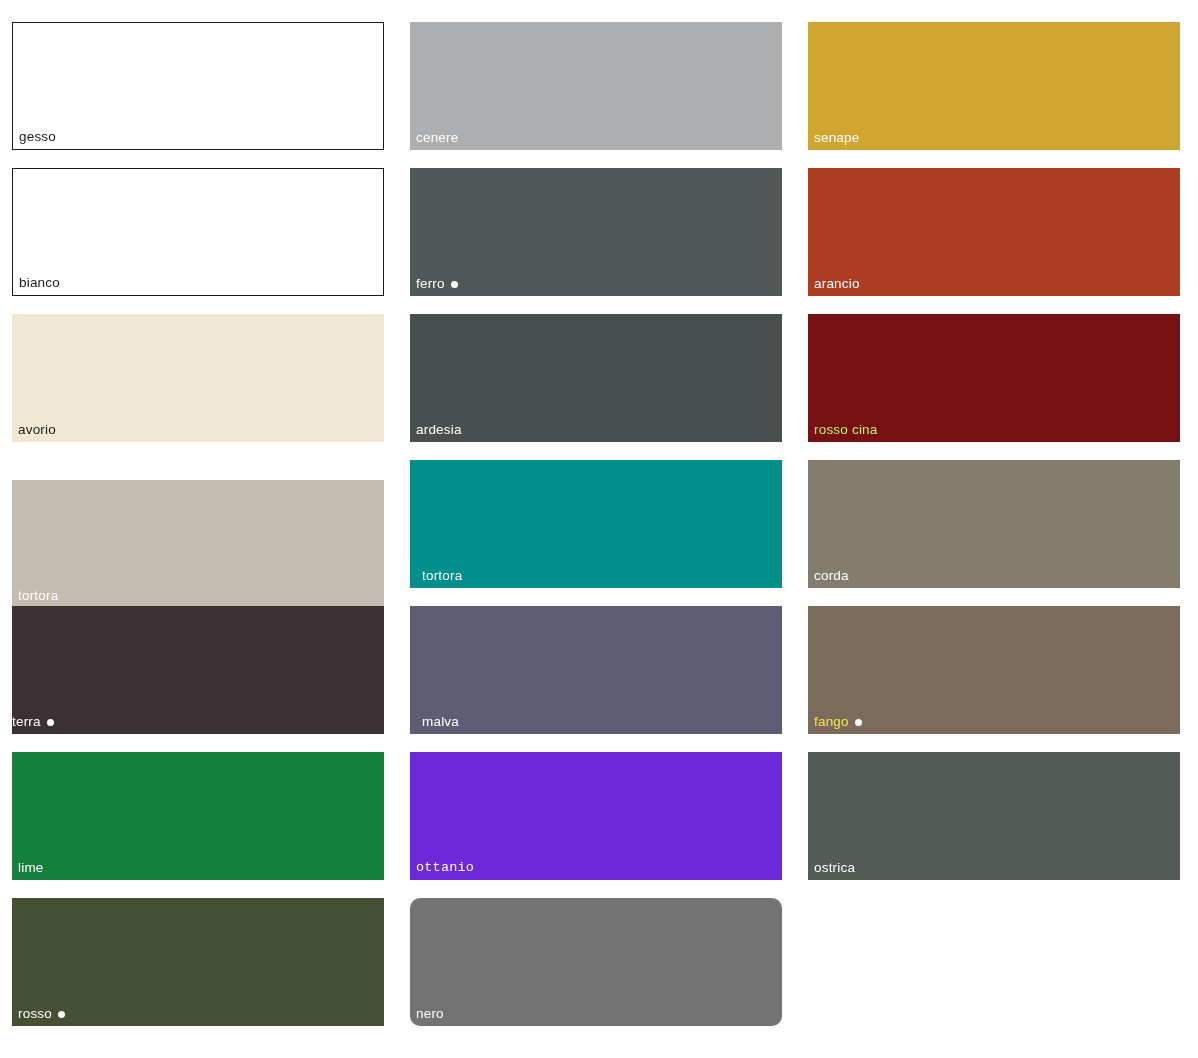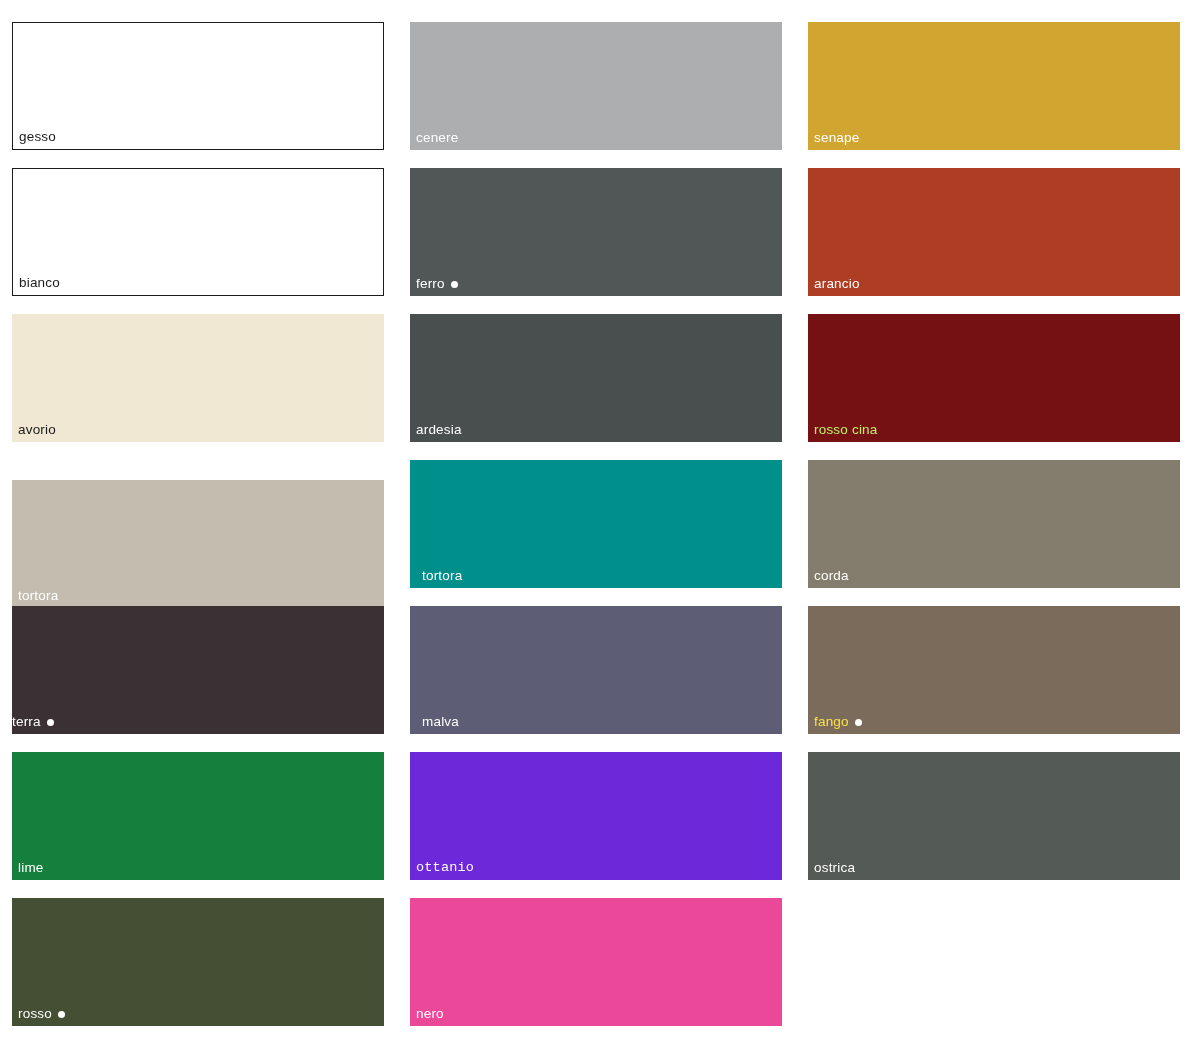--- a/index.html
+++ b/index.html
@@ -169,18 +169,18 @@
       <div class="swatch-label indent-1" style="color: rgb(255, 255, 255);">
         <span class="label-text">ostrica</span>
       </div>
     </div>
     <div class="swatch" style="background: rgb(68, 79, 52);">
       <div class="swatch-label indent-1" style="color: rgb(255, 255, 255);">
         <span class="label-text">rosso</span>
         <span class="dot-icon" style="background: rgb(255, 255, 255);"></span>
       </div>
     </div>
-    <div class="swatch" style="background: #ec4899;">
+    <div class="swatch" style="background: #737373; border-radius: 10px;">
       <div class="swatch-label indent-1" style="color: rgb(255, 255, 255);">
         <span class="label-text">nero</span>
       </div>
     </div>
   </div>
 
 </body></html>

